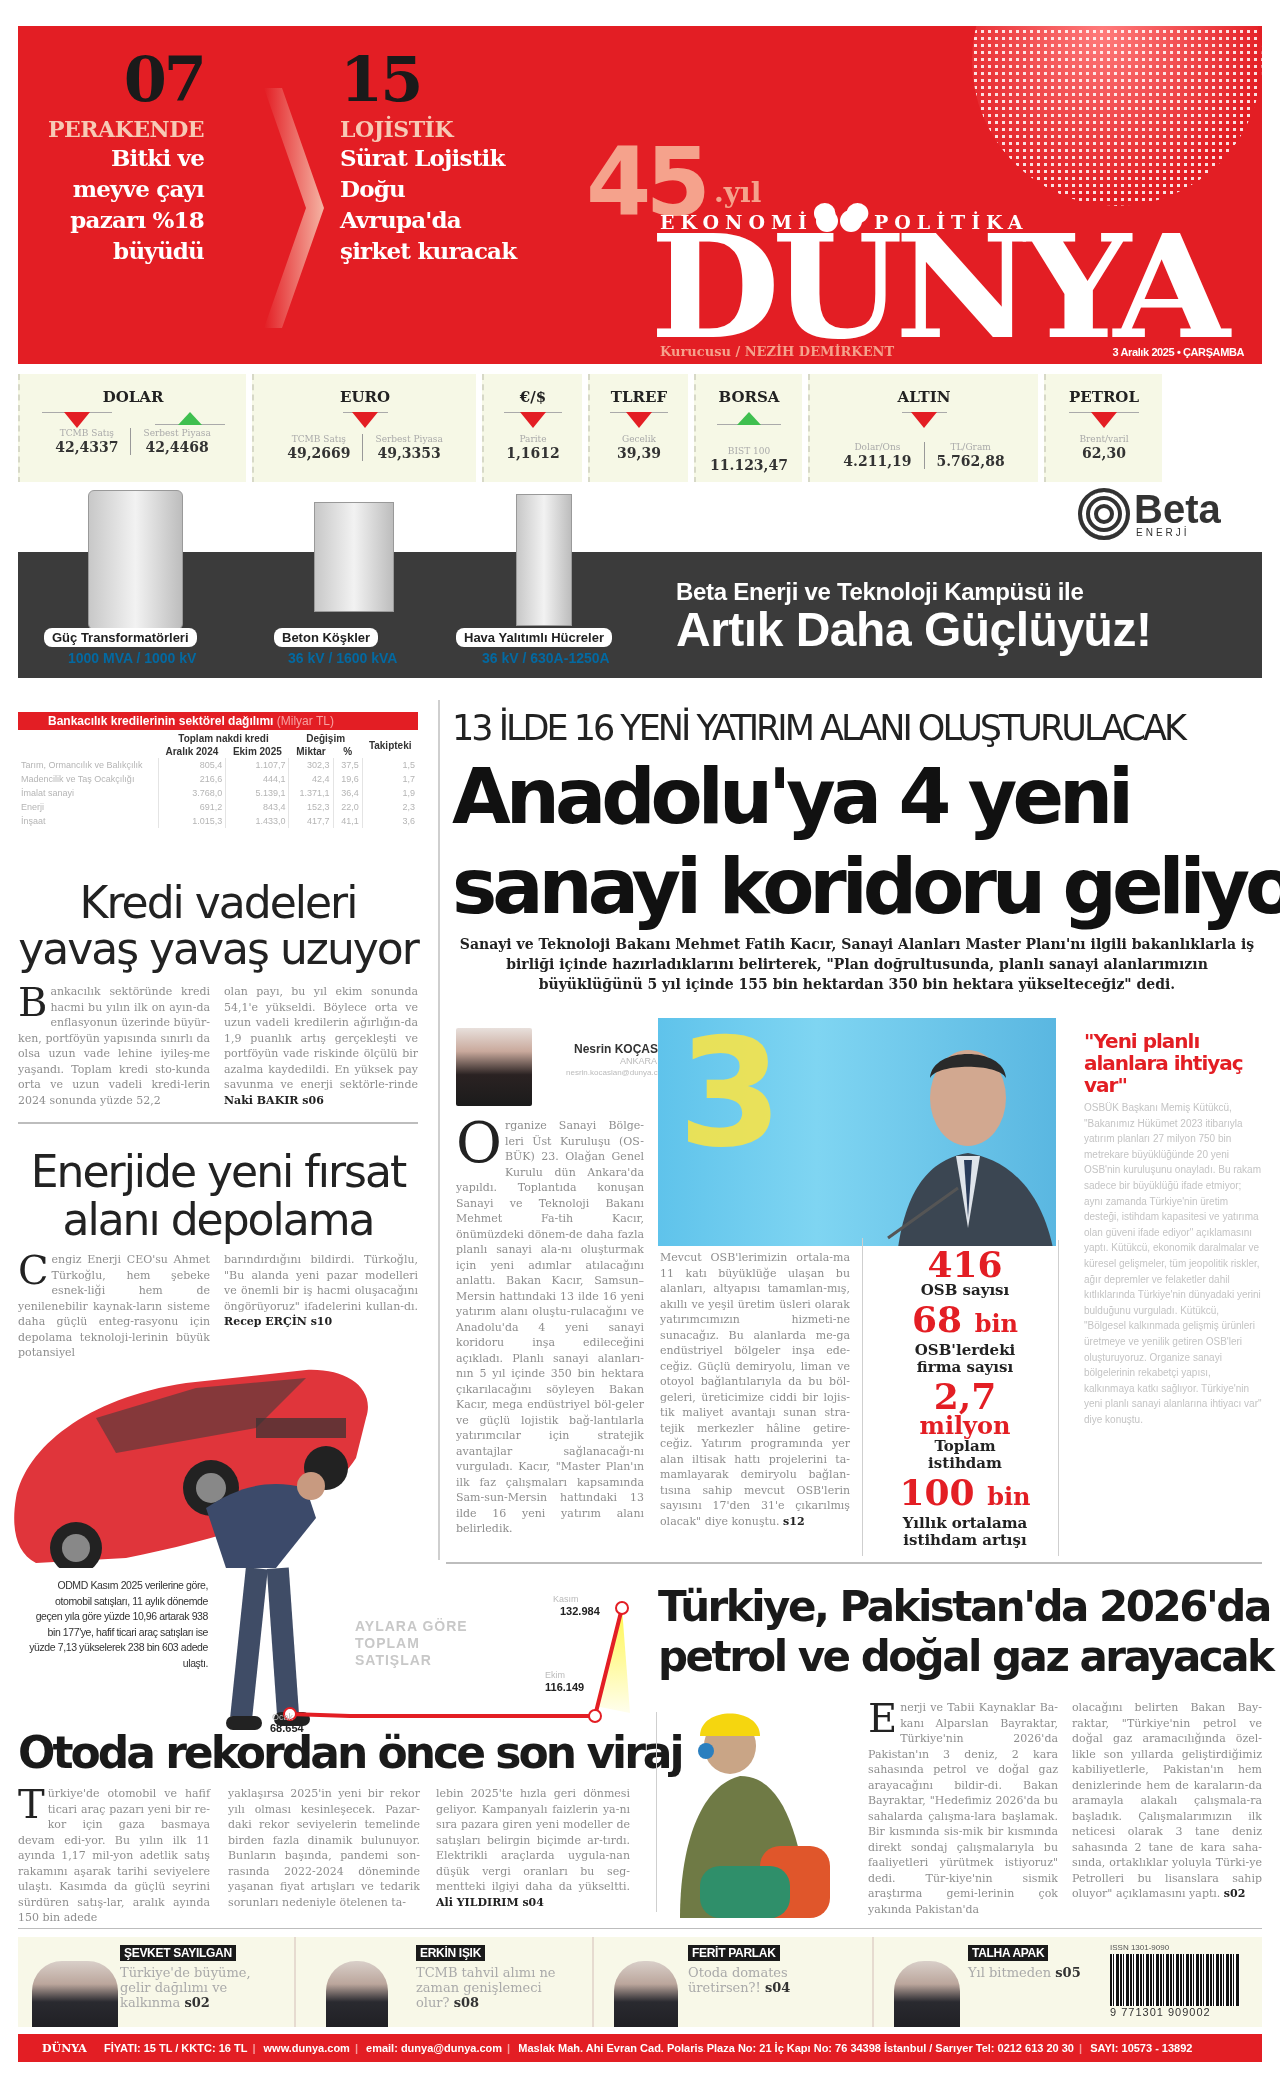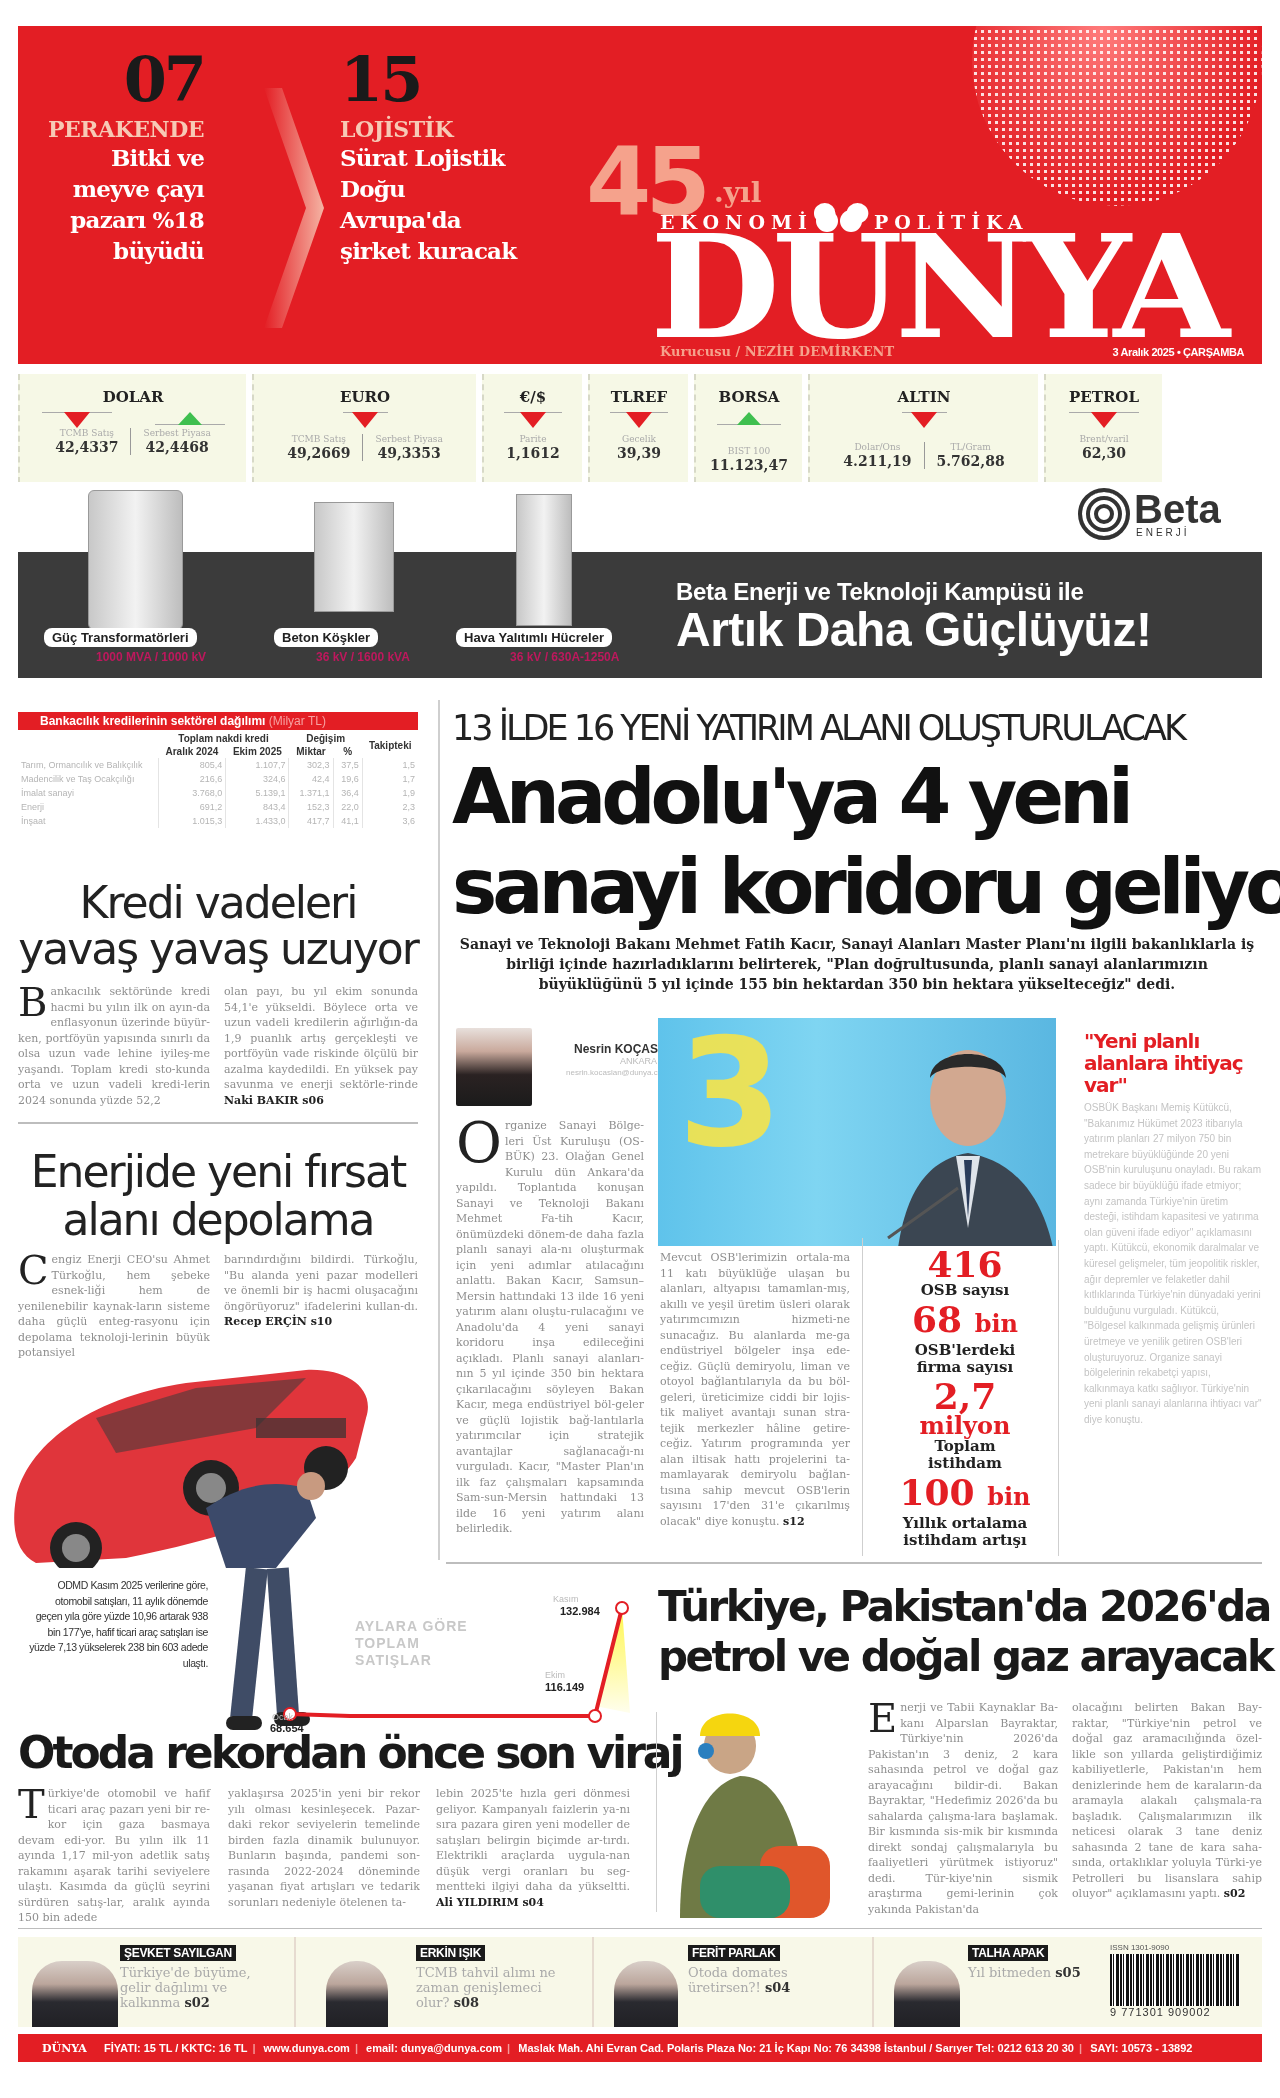--- a/index.html
+++ b/index.html
@@ -47,26 +47,26 @@
   
   .ad { left: 18px; top: 552px; width: 1244px; height: 126px; background: #3b3b3b; }
   .ad-white { left: 18px; top: 482px; width: 1244px; height: 70px; background: #fff; }
   .ad-logo { left: 1078px; top: 488px; display: flex; align-items: center; }
   .ad-logo .ring { width: 52px; height: 52px; border-radius: 50%; border: 4px solid #333; box-shadow: inset 0 0 0 4px #fff, inset 0 0 0 8px #333, inset 0 0 0 12px #fff, inset 0 0 0 16px #333; }
   .ad-logo .txt { font-family: "Liberation Sans", sans-serif; font-weight: bold; font-size: 40px; color: #333; margin-left: 4px; line-height: 36px; }
   .ad-logo .sub { font-family: "Liberation Sans", sans-serif; font-size: 10px; color: #333; letter-spacing: 3px; margin-left: 60px; }
   .product { position: absolute; }
   .prod-img { position: absolute; background: linear-gradient(90deg, #c8c8c8, #f2f2f2 50%, #bdbdbd); border: 1px solid #999; }
   .prod-label { position: absolute; background: #fff; color: #222; font-family: "Liberation Sans", sans-serif; font-weight: bold; font-size: 13px; text-align: center; border-radius: 8px; padding: 2px 8px; white-space: nowrap; }
-  .prod-spec { position: absolute; color: #be185d; font-family: "Liberation Sans", sans-serif; font-weight: bold; font-size: 12px; text-align: center; white-space: nowrap; margin-left: 28px; }
+  .prod-spec { position: absolute; color: #0369a1; font-family: "Liberation Sans", sans-serif; font-weight: bold; font-size: 14px; text-align: center; white-space: nowrap; }
   .ad-line1 { left: 676px; top: 578px; font-family: "Liberation Sans", sans-serif; font-weight: bold; font-size: 24px; color: #fff; letter-spacing: -0.3px; }
   .ad-line2 { left: 676px; top: 602px; font-family: "Liberation Sans", sans-serif; font-weight: 900; font-size: 48px; color: #fff; letter-spacing: -0.5px; }
 
   
-  .tbl-title { left: 18px; top: 712px; width: 400px; height: 18px; background: #e31e24; color: #fff; font-family: "Liberation Sans", sans-serif; font-weight: bold; font-size: 12px; line-height: 18px; padding-left: 22px; }
+  .tbl-title { left: 18px; top: 712px; width: 400px; height: 18px; background: #e31e24; color: #fff; font-family: "Liberation Sans", sans-serif; font-weight: bold; font-size: 12px; line-height: 18px; padding-left: 30px; }
   .tbl-title span { color: #f7a0a0; font-weight: normal; }
   .tbl { left: 18px; top: 732px; width: 400px; font-family: "Liberation Sans", sans-serif; }
   .tbl table { border-collapse: collapse; width: 100%; }
   .tbl th { font-size: 10px; color: #333; font-weight: bold; text-align: center; line-height: 11px; padding: 1px 2px; }
   .tbl td { font-size: 9px; color: #b5b5b5; padding: 1px 3px; text-align: right; border-left: 1px solid #e4e4e4; height: 14px; }
   .tbl td:first-child { text-align: left; border-left: none; width: 140px; }
 
   
   .h-light { font-family: "DejaVu Sans", sans-serif; font-weight: normal; color: #222; letter-spacing: -2px; text-align: center; }
   .h-bold { font-family: "DejaVu Sans", sans-serif; font-weight: bold; color: #1a1a1a; letter-spacing: -3px; }
@@ -309,21 +309,21 @@
           <td>Tarım, Ormancılık ve Balıkçılık</td>
           <td>805,4</td>
           <td>1.107,7</td>
           <td>302,3</td>
           <td>37,5</td>
           <td>1,5</td>
         </tr>
       <tr>
           <td>Madencilik ve Taş Ocakçılığı</td>
           <td>216,6</td>
-          <td>324,6</td>
+          <td>444,1</td>
           <td>42,4</td>
           <td>19,6</td>
           <td>1,7</td>
         </tr>
       <tr>
           <td>İmalat sanayi</td>
           <td>3.768,0</td>
           <td>5.139,1</td>
           <td>1.371,1</td>
           <td>36,4</td>

